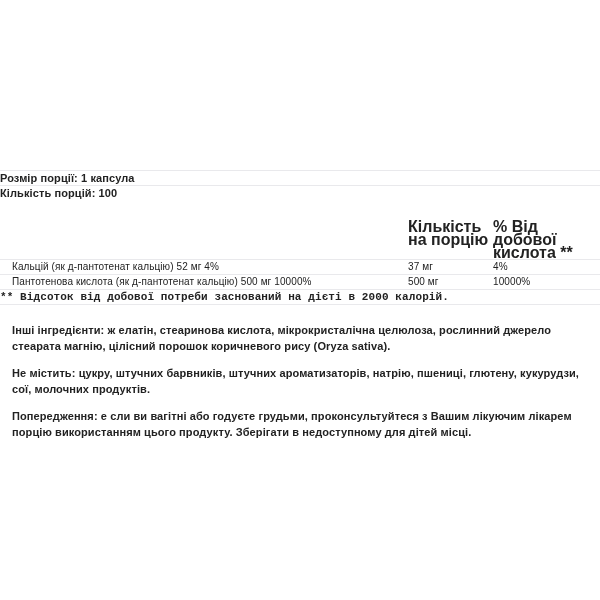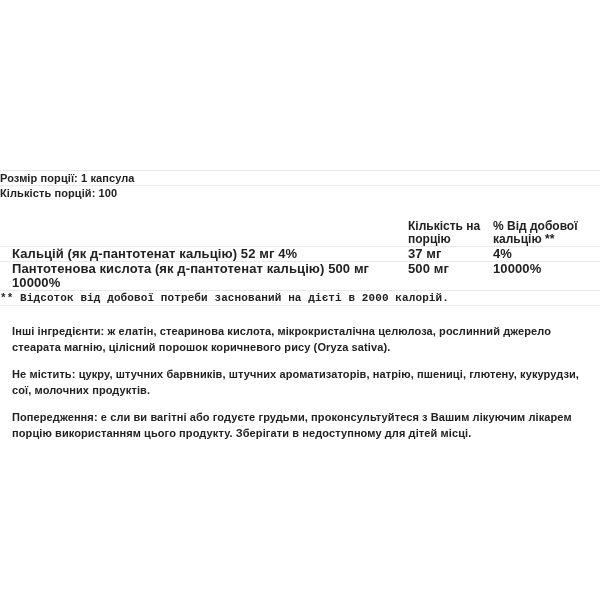--- a/index.html
+++ b/index.html
@@ -49,31 +49,31 @@
     color: #222222;
   }
 
   
   .col-name   { width: 408px; }
   .col-amount { width: 85px; }
   .col-dv     { width: 107px; }
 
   .hdr-cell {
     padding: 10px 8px 9px 0;
-    font-size: 12px;
+    font-size: 16px;
     font-weight: bold;
     line-height: 13px;
     color: #222222;
   }
   .hdr-cell.first { padding-left: 12px; }
 
   .nut-cell {
     padding: 9px 8px 9px 0;
-    font-size: 13px;
-    font-weight: bold;
+    font-size: 10px;
+    font-weight: normal;
     line-height: 14px;
     letter-spacing: 0.1px;
     color: #222222;
     margin-top: 20px;
   }
   .nut-cell.first { padding-left: 12px; }
 
   .spacer-row td { height: 20px; }
 
   
@@ -129,21 +129,21 @@
         <td colspan="3" class="serving-row">Кількість порцій: 100</td>
       </tr>
 
       <tr class="spacer-row">
         <td colspan="3"></td>
       </tr>
 
       <tr>
         <td class="hdr-cell first"></td>
         <td class="hdr-cell">Кількість на порцію</td>
-        <td class="hdr-cell">% Від добової кальцію **</td>
+        <td class="hdr-cell">% Від добової кислота **</td>
       </tr>
       <tr>
         <td colspan="3">
             <div class="rule"></div>
           </td>
       </tr>
 
       <tr>
         <td class="nut-cell first">Кальцій (як д-пантотенат кальцію) 52 мг 4%</td>
         <td class="nut-cell">37 мг</td>

